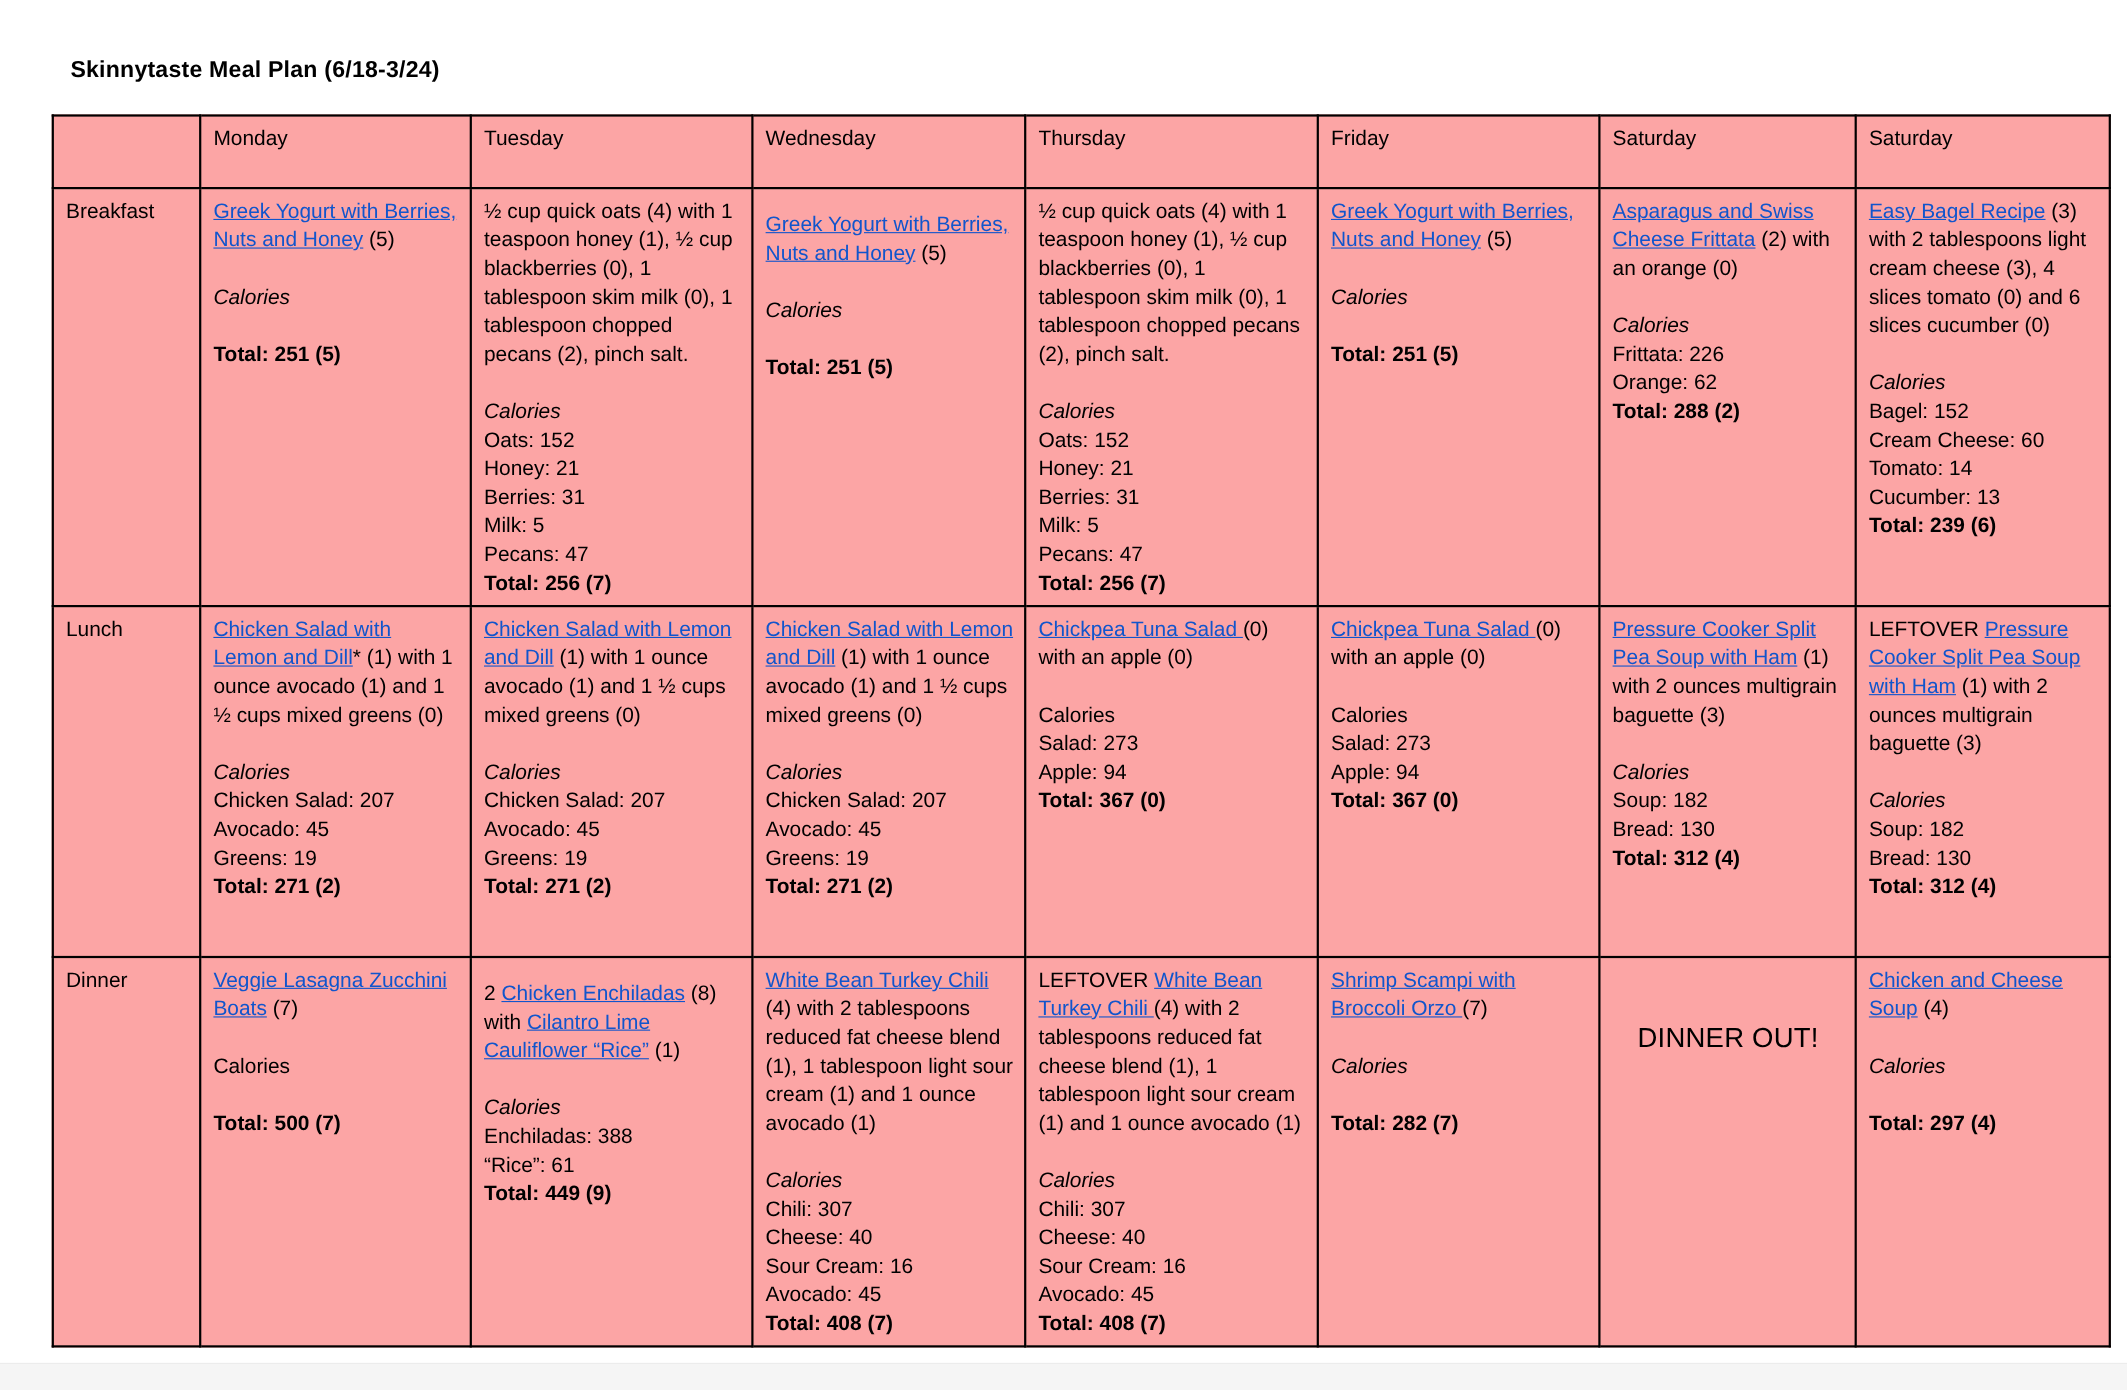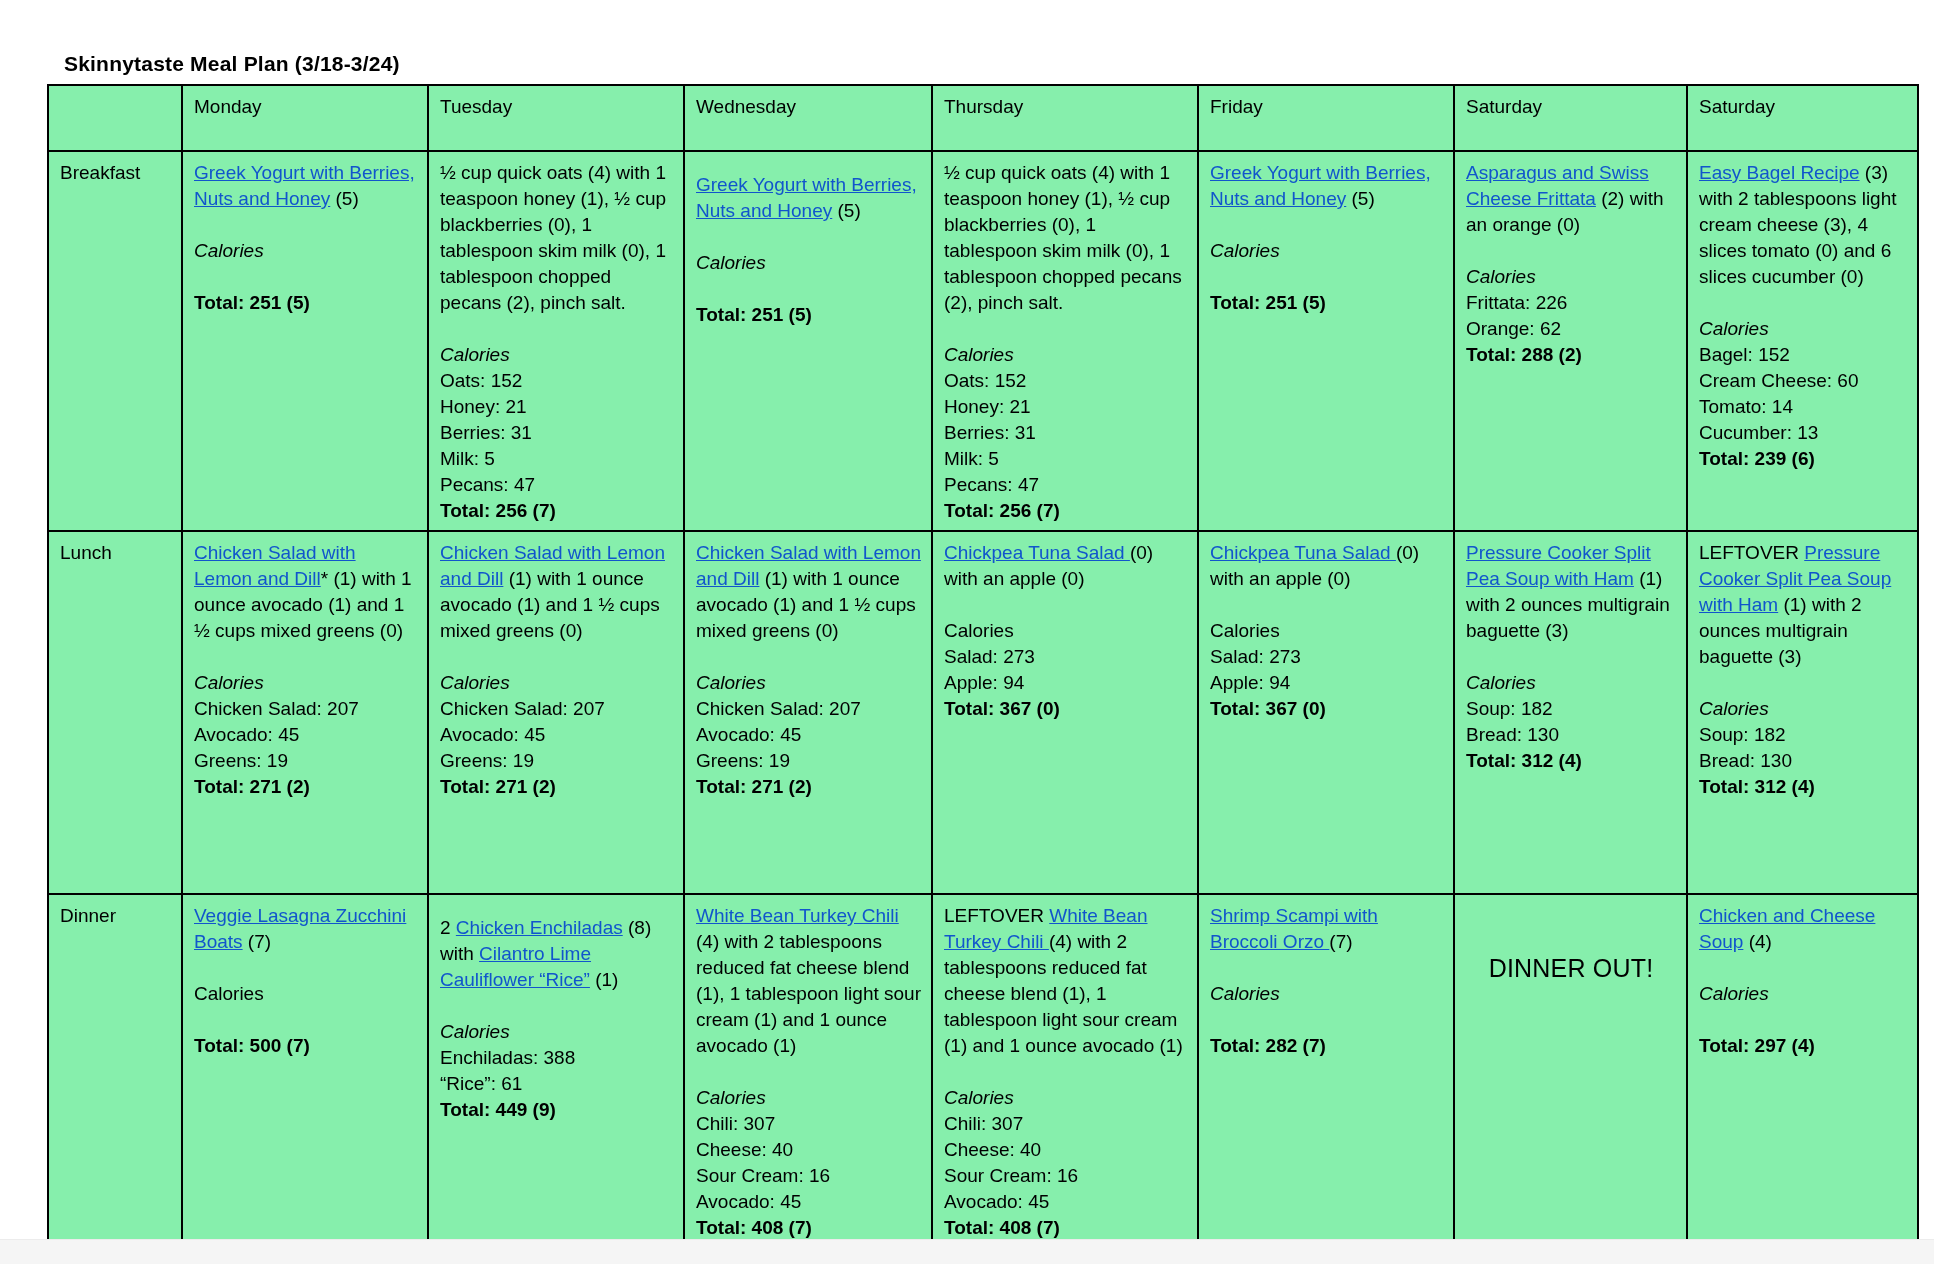--- a/index.html
+++ b/index.html
@@ -6,53 +6,53 @@
   body{
     width:1934px;height:1264px;overflow:hidden;background:#ffffff;position:relative;
     font-family:"Liberation Sans","DejaVu Sans",sans-serif;color:#000;
     -webkit-font-smoothing:antialiased;
   }
   .title{
     position:absolute;left:64px;top:52px;
     font-size:21px;font-weight:bold;letter-spacing:0.2px;
   }
   table.plan{
-    position:absolute;left:47px;top:84px;width:1870px;
-    border-collapse:collapse;table-layout:fixed;background:#86efac;
+    position:absolute;left:47px;top:104px;width:1870px;
+    border-collapse:collapse;table-layout:fixed;background:#fca5a5;
   }
   table.plan td,table.plan th{
     border:2px solid #000;vertical-align:top;
     padding:8px 10px 6px 11px;
     font-size:19px;line-height:26px;font-weight:normal;text-align:left;
     overflow:hidden;
   }
   tr.r-head{height:66px;}
   tr.r-breakfast{height:372px;}
-  tr.r-lunch{height:363px;}
+  tr.r-lunch{height:319px;}
   tr.r-dinner{height:335px;}
   th.day-h{
     text-align:center;font-size:21px;font-weight:bold;vertical-align:top;padding-top:10px;
   }
   td.row-label{font-weight:bold;font-size:20px;}
   .para{margin:0;}
   .para.blank{height:26px;}
   .para.halfgap{height:12px;line-height:12px;overflow:hidden;}
   .para.center{text-align:center;font-size:25px;letter-spacing:0.2px;}
   a.meal-link{color:var(--link-color,#1155CC);text-decoration:underline;cursor:pointer;}
   span.italic{font-style:italic;}
   span.bold{font-weight:bold;}
   .bottom-strip{
     position:absolute;left:0;bottom:0;width:1934px;height:24px;
     background:#f5f5f5;border-top:1px solid #ececec;
   }
 </style>
 </head>
 <body style="--link-color: #1155CC;">
 
-<div class="title">Skinnytaste Meal Plan (3/18-3/24)</div>
+<div class="title">Skinnytaste Meal Plan (6/18-3/24)</div>
 
 <table class="plan">
   <colgroup>
     <col style="width:134px">
       <col style="width:246px">
       <col style="width:256px">
       <col style="width:248px">
     <col style="width:266px">
       <col style="width:256px">
       <col style="width:233px">

